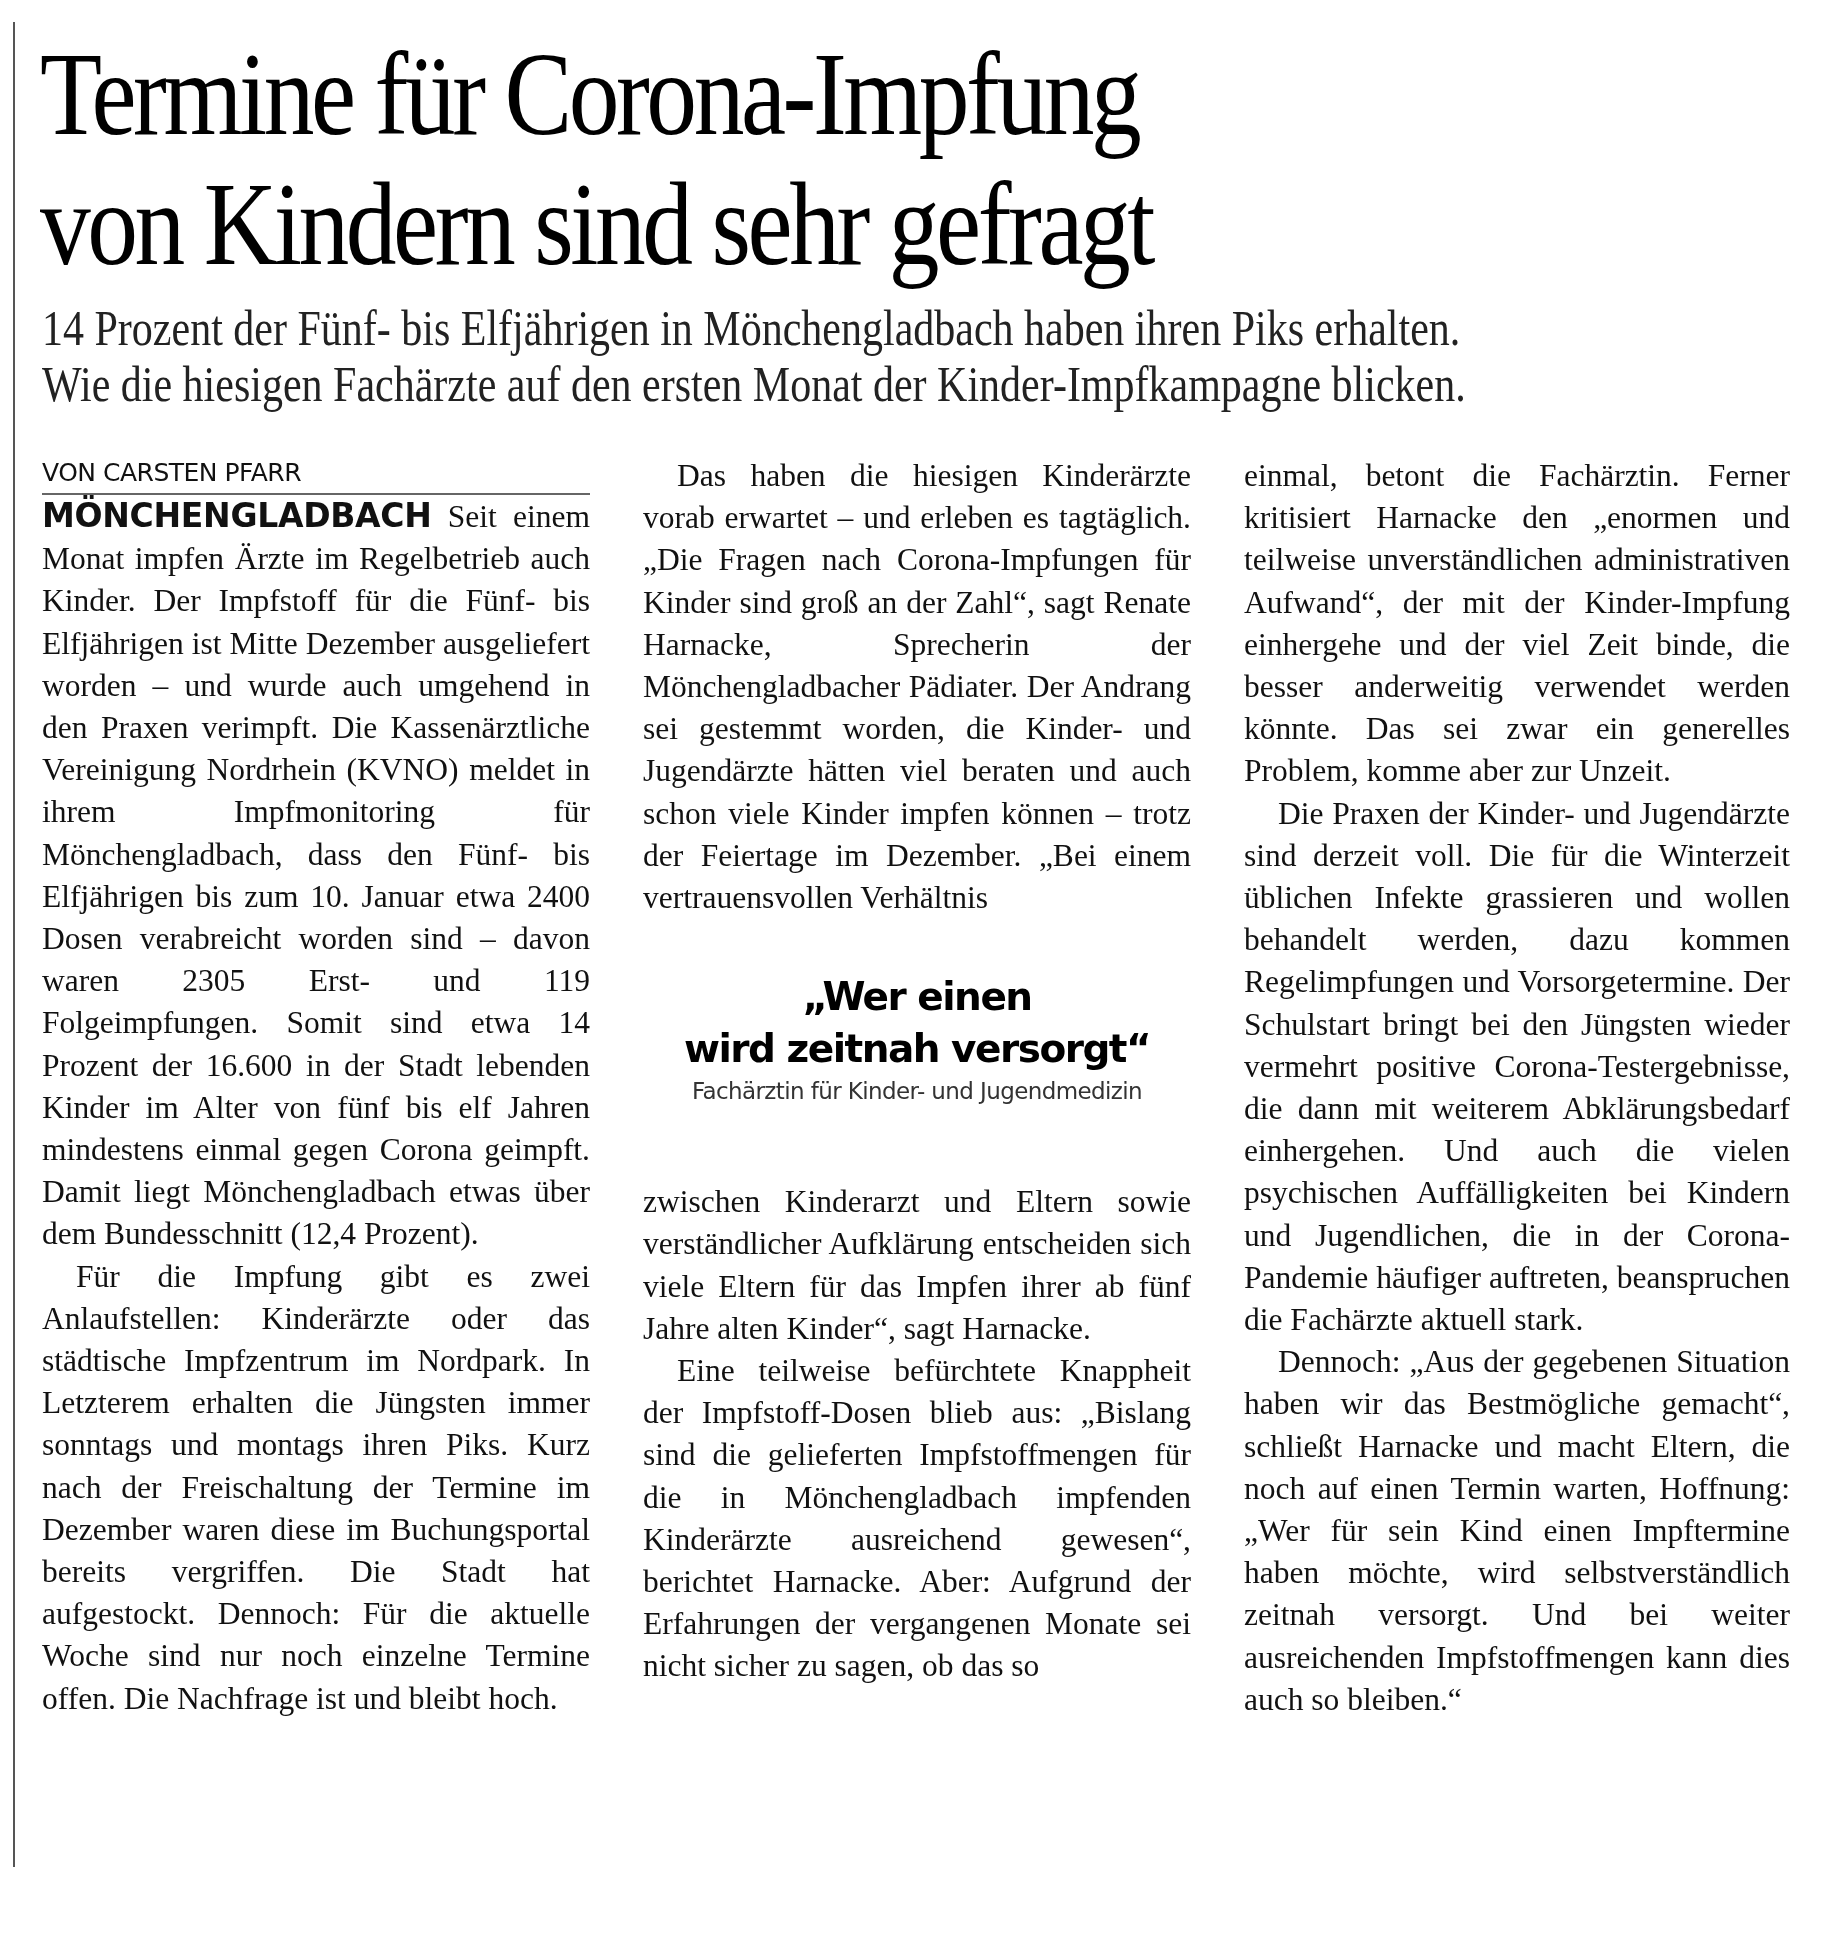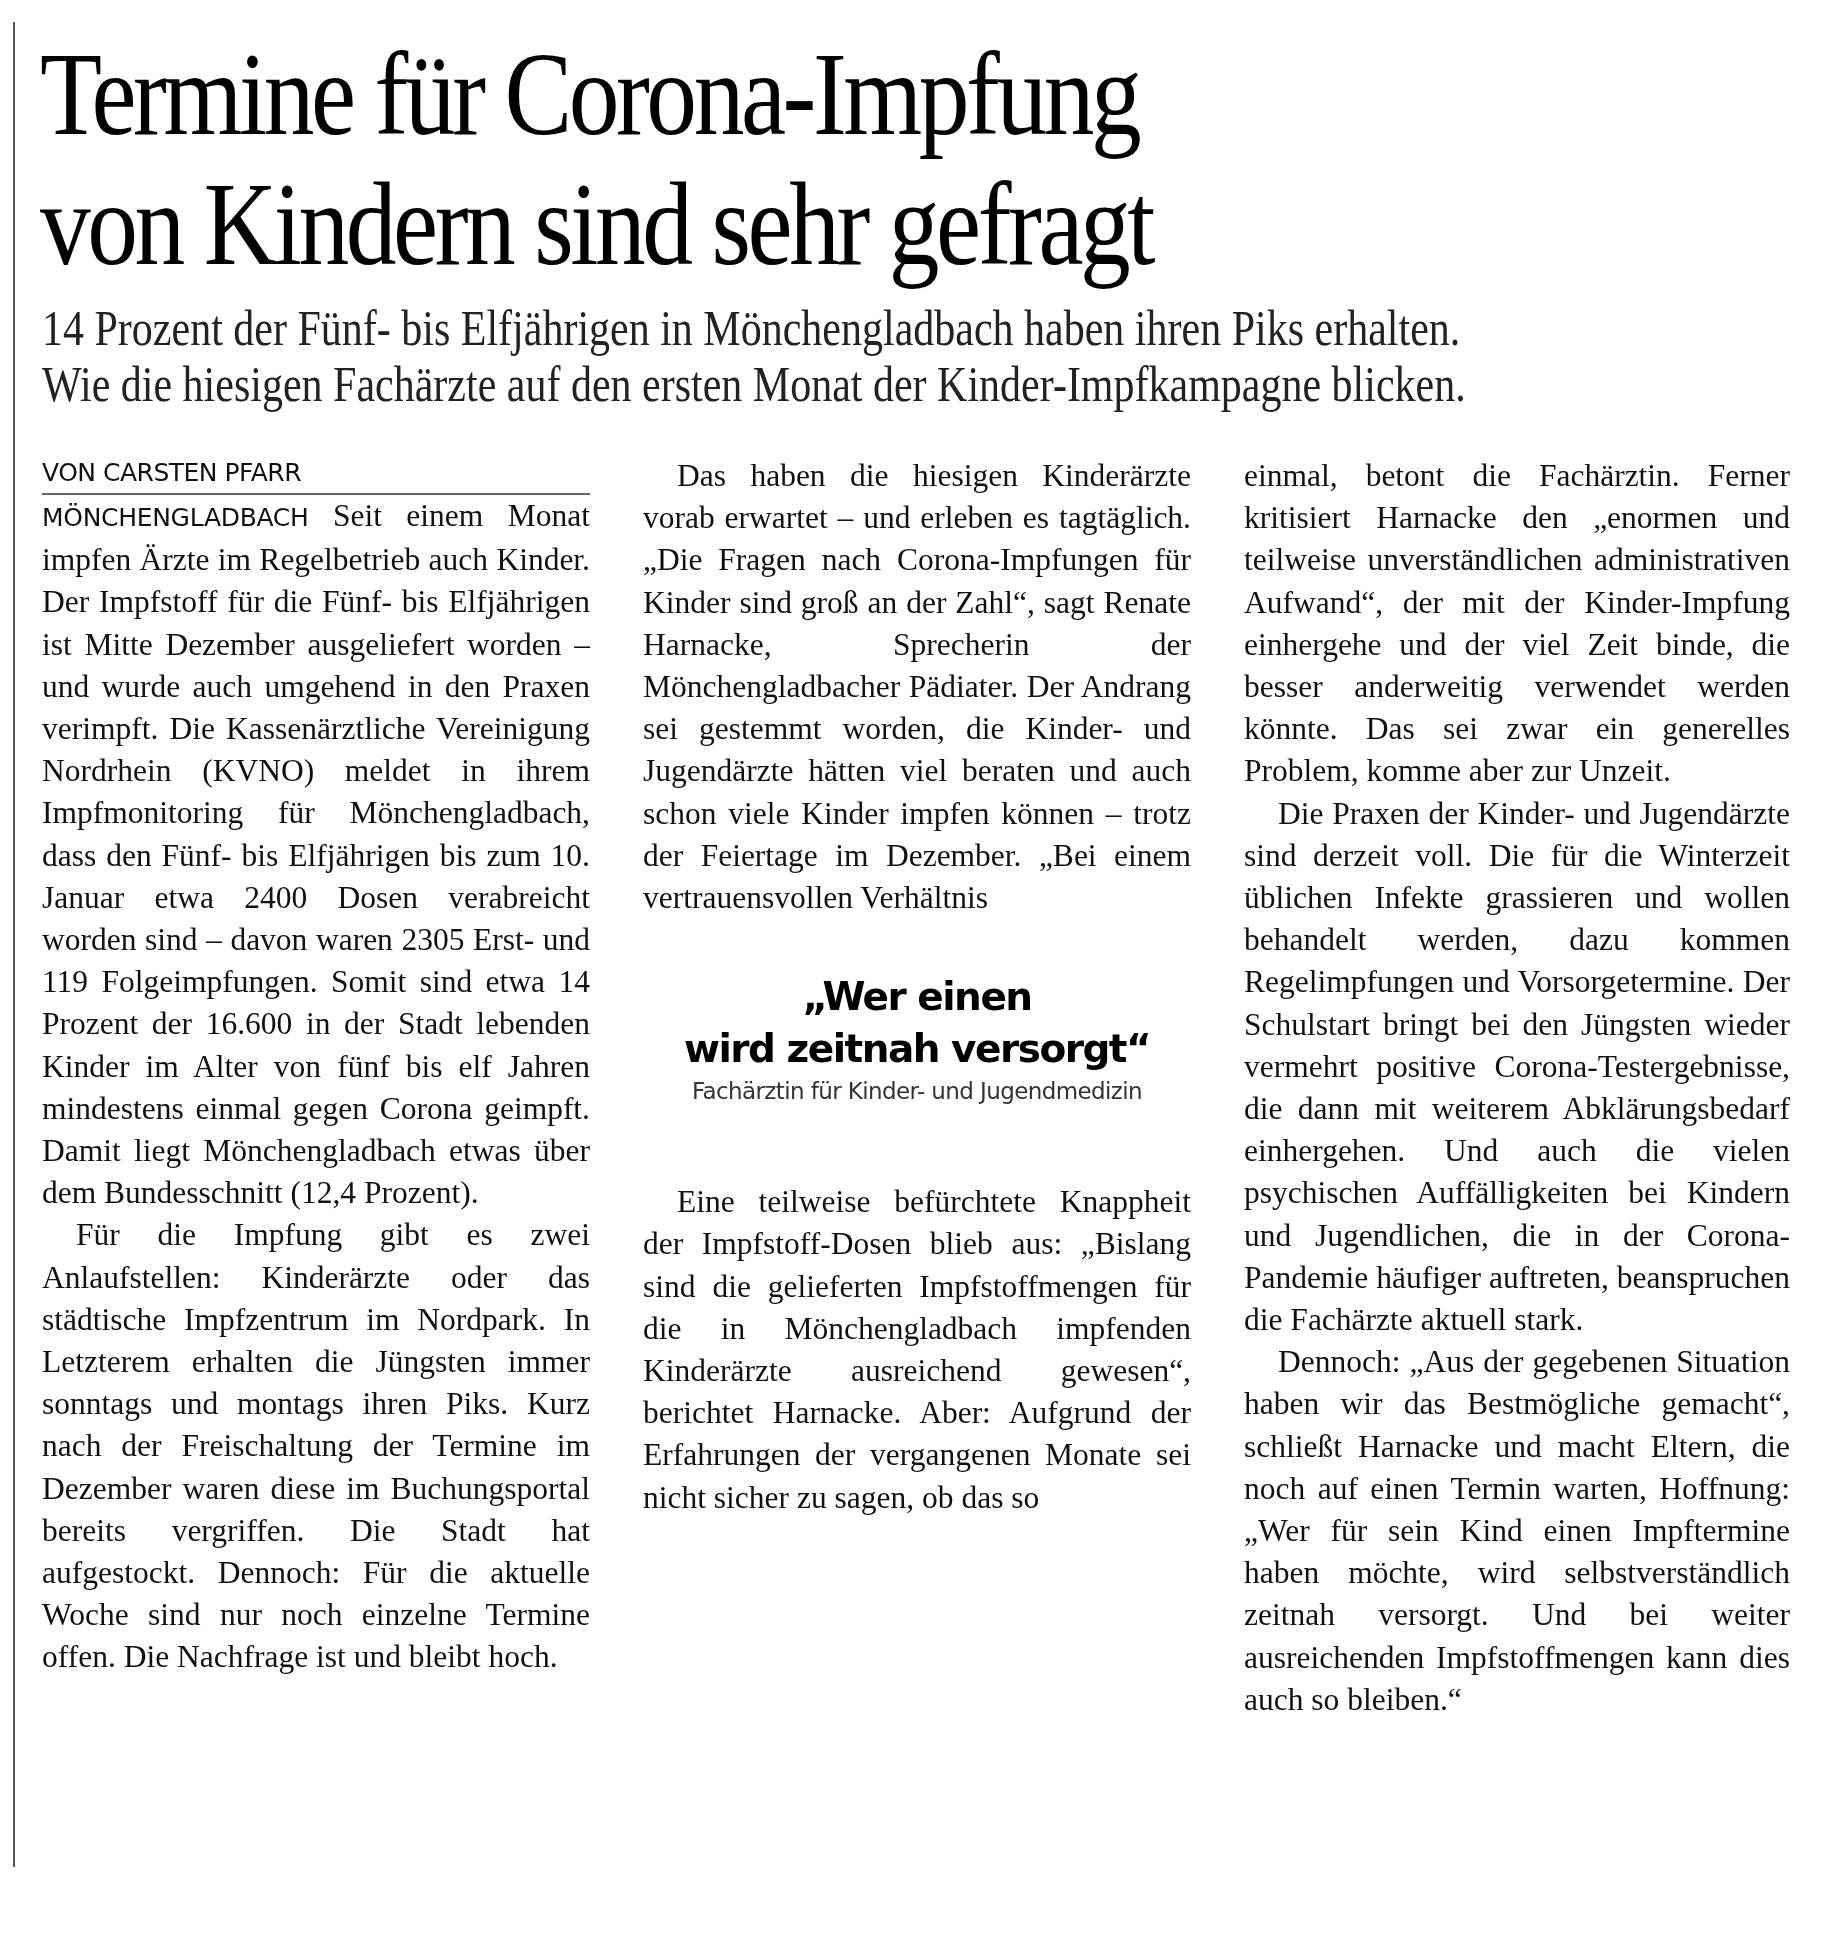--- a/index.html
+++ b/index.html
@@ -33,21 +33,21 @@
   .col p { margin: 0; text-indent: 34px; }
   .col p.first { text-indent: 0; }
   .byline {
     font-family: "DejaVu Sans", "Liberation Sans", sans-serif;
     font-size: 25px; line-height: 36px; color: #111; letter-spacing: -0.5px;
     border-bottom: 2px solid #666; padding-bottom: 2px; 
     text-align: left;
   }
   .dateline {
     font-family: "DejaVu Sans", "Liberation Sans", sans-serif;
-    font-weight: normal; font-size: 25px; letter-spacing: -0.3px;
+    font-weight: bold; font-size: 33px; letter-spacing: -0.3px;
   }
   .pullquote {
     margin: 52px 0 74px 0; text-align: center;
     font-family: "DejaVu Sans", "Liberation Sans", sans-serif;
   }
   .pq-text {
     font-weight: bold; font-size: 39px; line-height: 52px; letter-spacing: -1.5px; color: #000;
   }
   .pq-text span { display: block; }
   .pq-name { font-weight: bold; font-size: 24px; line-height: 34px; margin-top: 6px; letter-spacing: -0.5px; }
@@ -76,20 +76,21 @@
 
 <div class="col col2">
   <p>Das haben die hiesigen Kinderärzte vorab erwartet – und erleben es tagtäglich. „Die Fragen nach Corona-Impfungen für Kinder sind groß an der Zahl“, sagt Renate Harnacke, Sprecherin der Mönchengladbacher Pädiater. Der Andrang sei gestemmt worden, die Kinder- und Jugendärzte hätten viel beraten und auch schon viele Kinder impfen können – trotz der Feiertage im Dezember. „Bei einem vertrauensvollen Verhältnis</p>
   <div class="pullquote">
     <div class="pq-text">
       <span>„Wer einen</span>
       <span>wird zeitnah versorgt“</span>
     </div>
     <div class="pq-role">Fachärztin für Kinder- und Jugendmedizin</div>
   </div>
+  <p class="first">zwischen Kinderarzt und Eltern sowie verständlicher Aufklärung entscheiden sich viele Eltern für das Impfen ihrer ab fünf Jahre alten Kinder“, sagt Harnacke.</p>
   <p>Eine teilweise befürchtete Knappheit der Impfstoff-Dosen blieb aus: „Bislang sind die gelieferten Impfstoffmengen für die in Mönchengladbach impfenden Kinderärzte ausreichend gewesen“, berichtet Harnacke. Aber: Aufgrund der Erfahrungen der vergangenen Monate sei nicht sicher zu sagen, ob das so</p>
 </div>
 
 <div class="col col3">
   <p class="first">einmal, betont die Fachärztin. Ferner kritisiert Harnacke den „enormen und teilweise unverständlichen administrativen Aufwand“, der mit der Kinder-Impfung einhergehe und der viel Zeit binde, die besser anderweitig verwendet werden könnte. Das sei zwar ein generelles Problem, komme aber zur Unzeit.</p>
   <p>Die Praxen der Kinder- und Jugendärzte sind derzeit voll. Die für die Winterzeit üblichen Infekte grassieren und wollen behandelt werden, dazu kommen Regelimpfungen und Vorsorgetermine. Der Schulstart bringt bei den Jüngsten wieder vermehrt positive Corona-Testergebnisse, die dann mit weiterem Abklärungsbedarf einhergehen. Und auch die vielen psychischen Auffälligkeiten bei Kindern und Jugendlichen, die in der Corona-Pandemie häufiger auftreten, beanspruchen die Fachärzte aktuell stark.</p>
   <p>Dennoch: „Aus der gegebenen Situation haben wir das Bestmögliche gemacht“, schließt Harnacke und macht Eltern, die noch auf einen Termin warten, Hoffnung: „Wer für sein Kind einen Impftermine haben möchte, wird selbstverständlich zeitnah versorgt. Und bei weiter ausreichenden Impfstoffmengen kann dies auch so bleiben.“</p>
 </div>
 
 </body></html>

